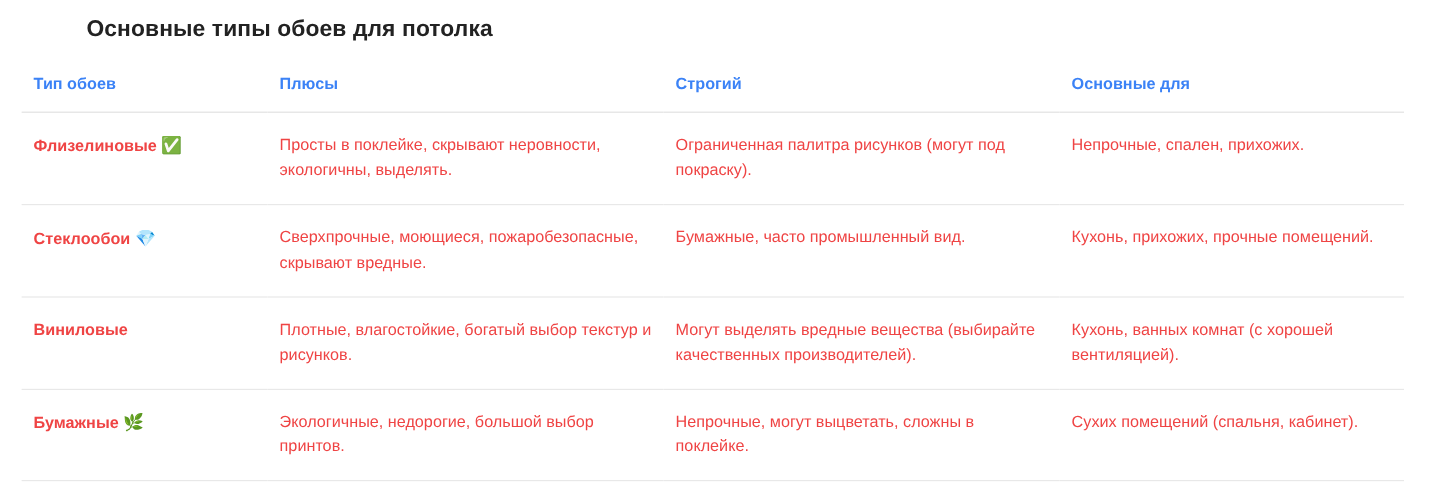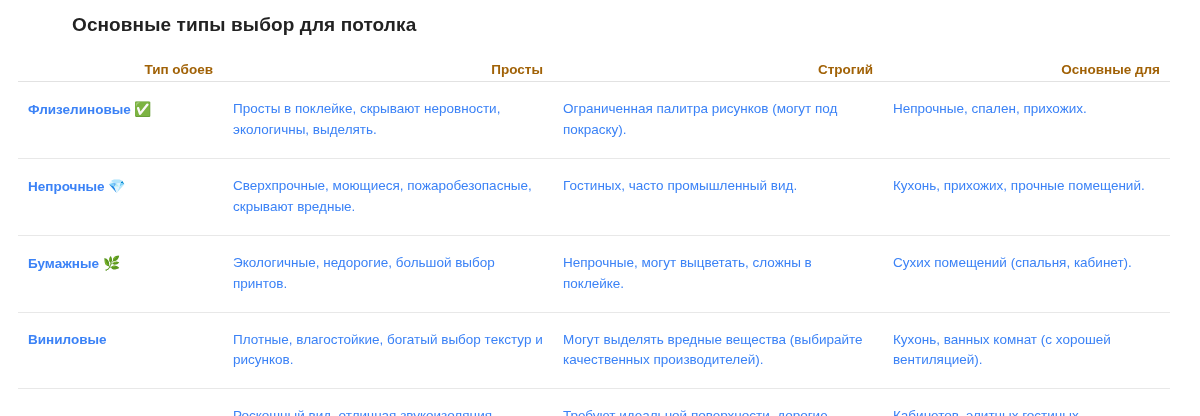--- a/index.html
+++ b/index.html
@@ -37,31 +37,31 @@
     letter-spacing: 0.1px;
   }
   table.wallpaper-table {
     width: 1152px;
     margin-left: 18px;
     margin-top: 20px;
     border-collapse: collapse;
     table-layout: fixed;
   }
   table.wallpaper-table th {
-    text-align: right;
+    text-align: left;
     font-size: 13.5px;
     font-weight: bold;
-    color: #a16207;
-    padding: 6px 10px 4px 10px;
+    color: #3b82f6;
+    padding: 6px 10px 16px 10px;
     vertical-align: top;
     border-bottom: 1px solid #e2e2e2;
   }
   table.wallpaper-table td {
     font-size: 13.5px;
-    color: #3b82f6;
+    color: #ef4444;
     padding: 17px 10px 17px 10px;
     vertical-align: top;
     line-height: 1.55;
     border-bottom: 1px solid #e8e8e8;
   }
   table.wallpaper-table tr:last-child td {
     border-bottom: none;
   }
   td.type-cell {
     font-weight: bold;
@@ -76,61 +76,61 @@
   col.c2 { width: 330px; }
   col.c3 { width: 330px; }
   col.c4 { width: 287px; }
 </style>
 </head>
 <body>
 
 <div class="page">
   <div class="accent-bar"></div>
 
-  <div class="title">Основные типы выбор для потолка</div>
+  <div class="title">Основные типы обоев для потолка</div>
 
   <table class="wallpaper-table">
     <colgroup>
       <col class="c1">
       <col class="c2">
       <col class="c3">
       <col class="c4">
     </colgroup>
     <thead>
       <tr>
         <th>Тип обоев</th>
-        <th>Просты</th>
+        <th>Плюсы</th>
         <th>Строгий</th>
         <th>Основные для</th>
       </tr>
     </thead>
     <tbody>
       <tr>
         <td class="type-cell"><span>Флизелиновые</span><span class="emoji">✅</span></td>
         <td>Просты в поклейке, скрывают неровности, экологичны, выделять.</td>
         <td>Ограниченная палитра рисунков (могут под покраску).</td>
         <td>Непрочные, спален, прихожих.</td>
       </tr>
       <tr>
-        <td class="type-cell"><span>Непрочные</span><span class="emoji">💎</span></td>
+        <td class="type-cell"><span>Стеклообои</span><span class="emoji">💎</span></td>
         <td>Сверхпрочные, моющиеся, пожаробезопасные, скрывают вредные.</td>
-        <td>Гостиных, часто промышленный вид.</td>
+        <td>Бумажные, часто промышленный вид.</td>
         <td>Кухонь, прихожих, прочные помещений.</td>
+      </tr>
+      <tr>
+        <td class="type-cell"><span>Виниловые</span></td>
+        <td>Плотные, влагостойкие, богатый выбор текстур и рисунков.</td>
+        <td>Могут выделять вредные вещества (выбирайте качественных производителей).</td>
+        <td>Кухонь, ванных комнат (с хорошей вентиляцией).</td>
       </tr>
       <tr>
         <td class="type-cell"><span>Бумажные</span><span class="emoji">🌿</span></td>
         <td>Экологичные, недорогие, большой выбор принтов.</td>
         <td>Непрочные, могут выцветать, сложны в поклейке.</td>
         <td>Сухих помещений (спальня, кабинет).</td>
-      </tr>
-      <tr>
-        <td class="type-cell"><span>Виниловые</span></td>
-        <td>Плотные, влагостойкие, богатый выбор текстур и рисунков.</td>
-        <td>Могут выделять вредные вещества (выбирайте качественных производителей).</td>
-        <td>Кухонь, ванных комнат (с хорошей вентиляцией).</td>
       </tr>
       <tr>
         <td class="type-cell"></td>
         <td>Роскошный вид, отличная звукоизоляция.</td>
         <td>Требуют идеальной поверхности, дорогие, маркие.</td>
         <td>Кабинетов, элитных гостиных.</td>
       </tr>
     </tbody>
   </table>
 </div>

